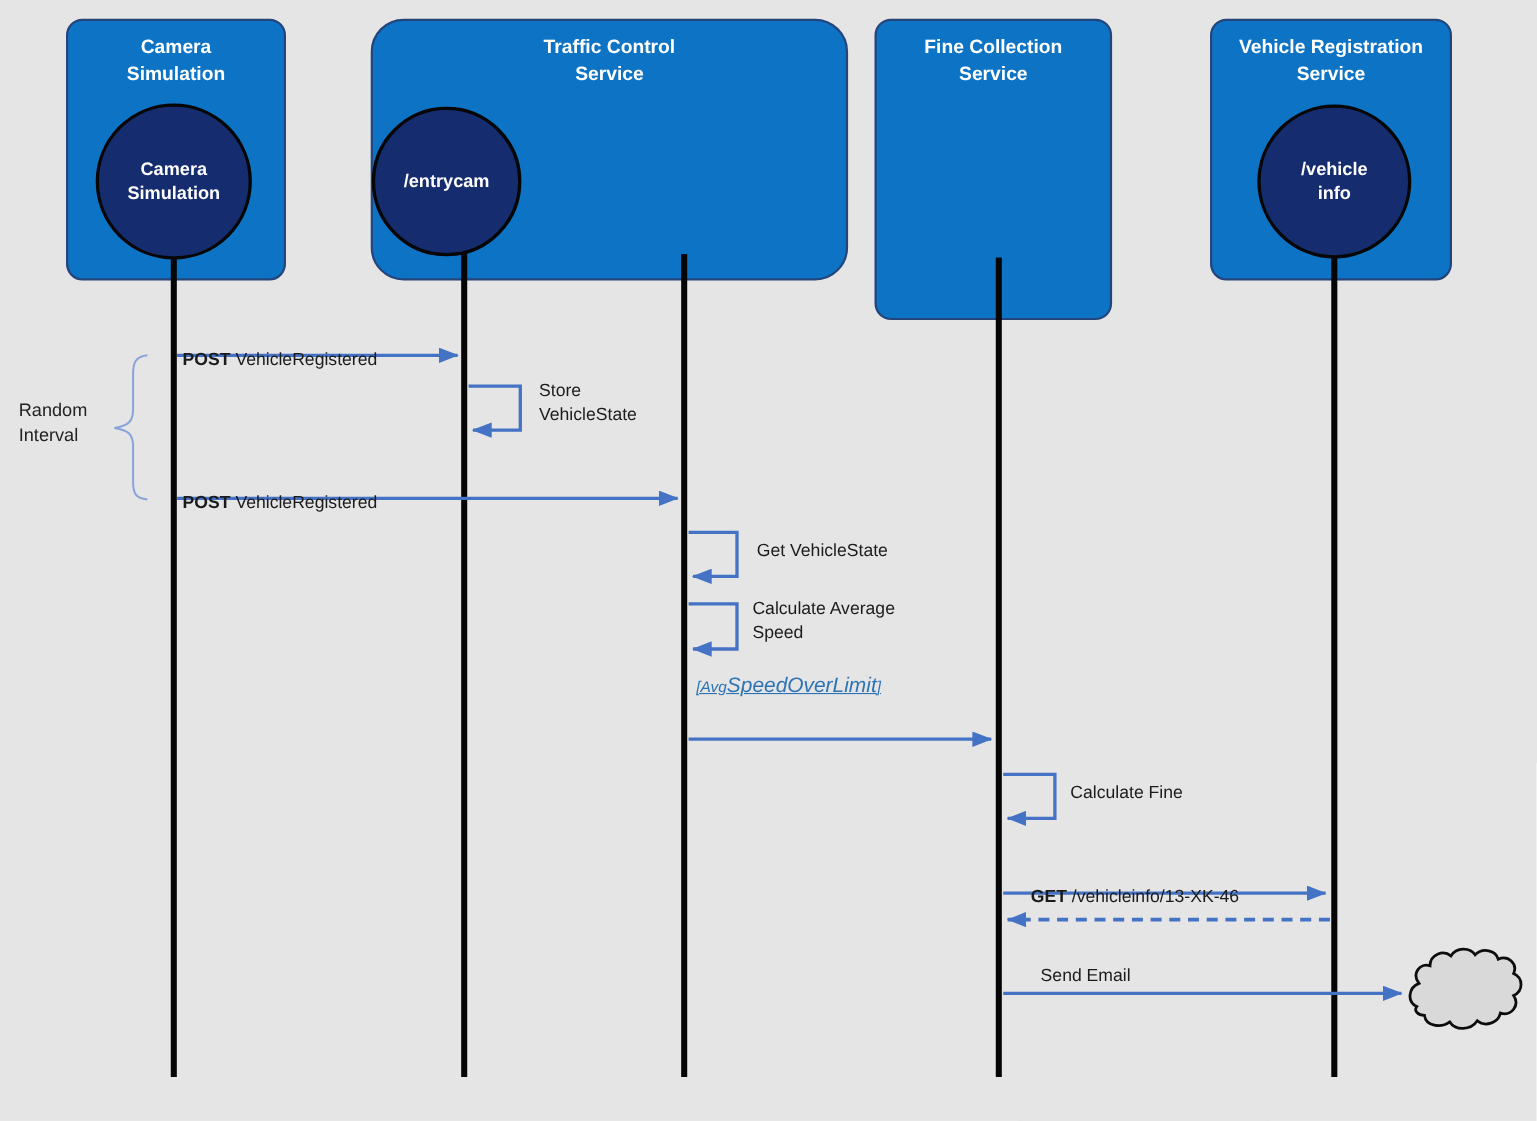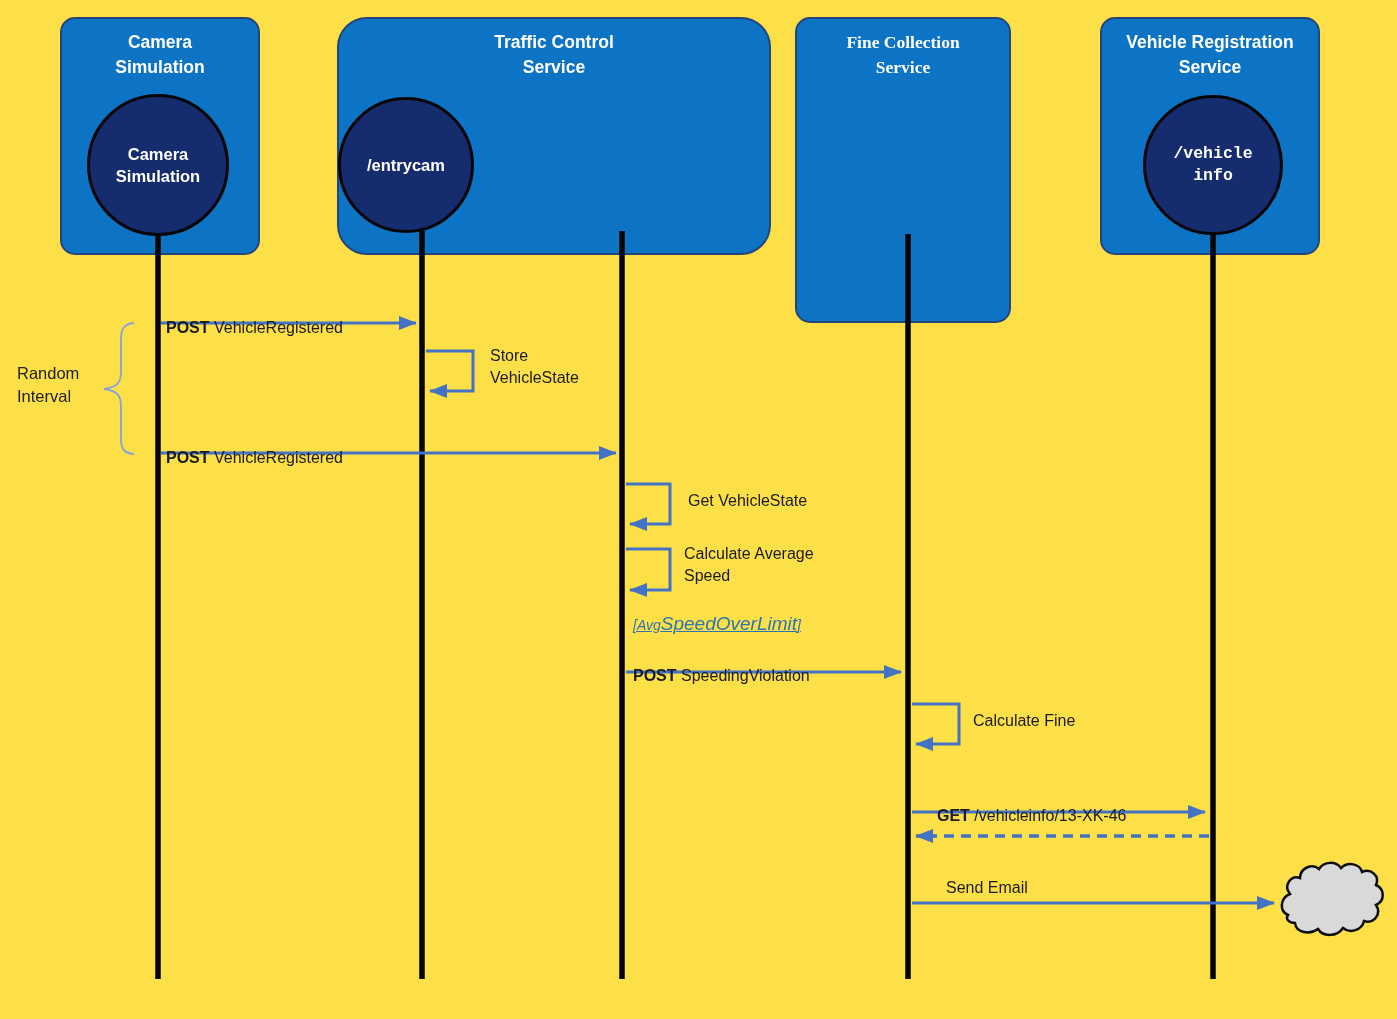--- a/index.html
+++ b/index.html
@@ -1,20 +1,20 @@
 <!DOCTYPE html>
 <html><head>
 <meta charset="utf-8">
 <style>
   html, body { margin: 0; padding: 0; background: #ffffff; }
   .stage {
     position: relative;
     width: 1397px;
     height: 1019px;
-    background: #fde047;
+    background: #e5e5e5;
     font-family: "Liberation Sans", sans-serif;
     overflow: hidden;
   }
   .overlay {
     position: absolute;
     left: 0; top: 0;
     width: 1397px; height: 1019px;
     z-index: 3;
     pointer-events: none;
   }
@@ -88,37 +88,37 @@
 <div class="stage">
 
   <div class="service-box" style="left:60px; top:17px; width:200px; height:238px;">
     <div class="service-title">Camera
 Simulation</div>
   </div>
   <div class="service-box" style="left:337px; top:17px; width:434px; height:238px;border-radius:30px;">
     <div class="service-title">Traffic Control
 Service</div>
   </div>
-  <div class="service-box" style="left:795px; top:17px; width:216px; height:306px;font-family:Liberation Serif, serif;">
+  <div class="service-box" style="left:795px; top:17px; width:216px; height:274px;">
     <div class="service-title">Fine Collection
 Service</div>
   </div>
   <div class="service-box" style="left:1100px; top:17px; width:220px; height:238px;">
     <div class="service-title">Vehicle Registration
 Service</div>
   </div>
 
   <div class="node" style="left:87px; top:94px; width:142px; height:142px;">
     <div class="node-label">Camera
 Simulation</div>
   </div>
   <div class="node" style="left:338px; top:97px; width:136px; height:136px;">
     <div class="node-label">/entrycam</div>
   </div>
-  <div class="node" style="left:1143px; top:95px; width:140px; height:140px;font-family:Liberation Mono, monospace;">
+  <div class="node" style="left:1143px; top:95px; width:140px; height:140px;">
     <div class="node-label">/vehicle
 info</div>
   </div>
 
   <svg class="overlay" viewBox="0 0 1397 1019">
     <defs>
       <marker id="arrowhead" markerUnits="userSpaceOnUse" markerWidth="18" markerHeight="14" viewBox="0 0 18 14" refX="17" refY="7" orient="auto">
         <path d="M0,0 L18,7 L0,14 Z" fill="#4472c4"></path>
       </marker>
     </defs>
@@ -171,23 +171,20 @@
 
   <div class="label" style="left:688px; top:490px;">Get VehicleState</div>
 
   <div class="label" style="left:684px; top:543px;">Calculate Average
 Speed</div>
 
   <div class="condition" style="left:633px; top:613px;">
     <span>[Avg</span><span class="emph">SpeedOverLimit</span><span>]</span>
   </div>
 
-  <div class="label" style="left:633px; top:643px;">
-    <span class="verb">POST</span><span> SpeedingViolation</span>
-  </div>
 
   <div class="label" style="left:973px; top:710px;">Calculate Fine</div>
 
   <div class="label" style="left:937px; top:783px;text-align:center;">
     <span class="verb">GET</span><span> /vehicleinfo/13-XK-46</span>
   </div>
 
   <div class="label" style="left:946px; top:877px;">Send Email</div>
 
   <div class="annotation" style="left:17px; top:362px;">Random

